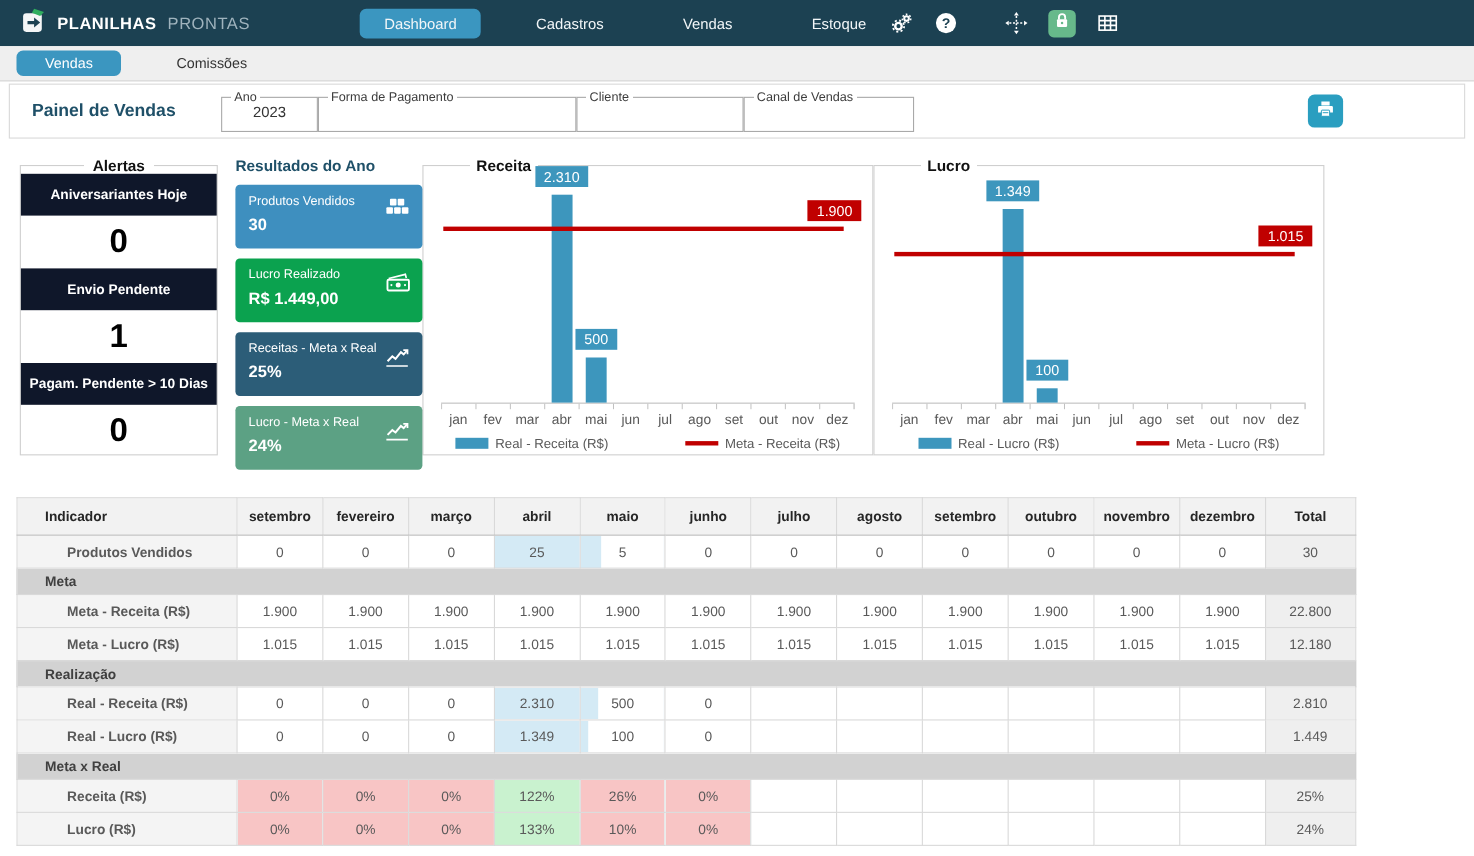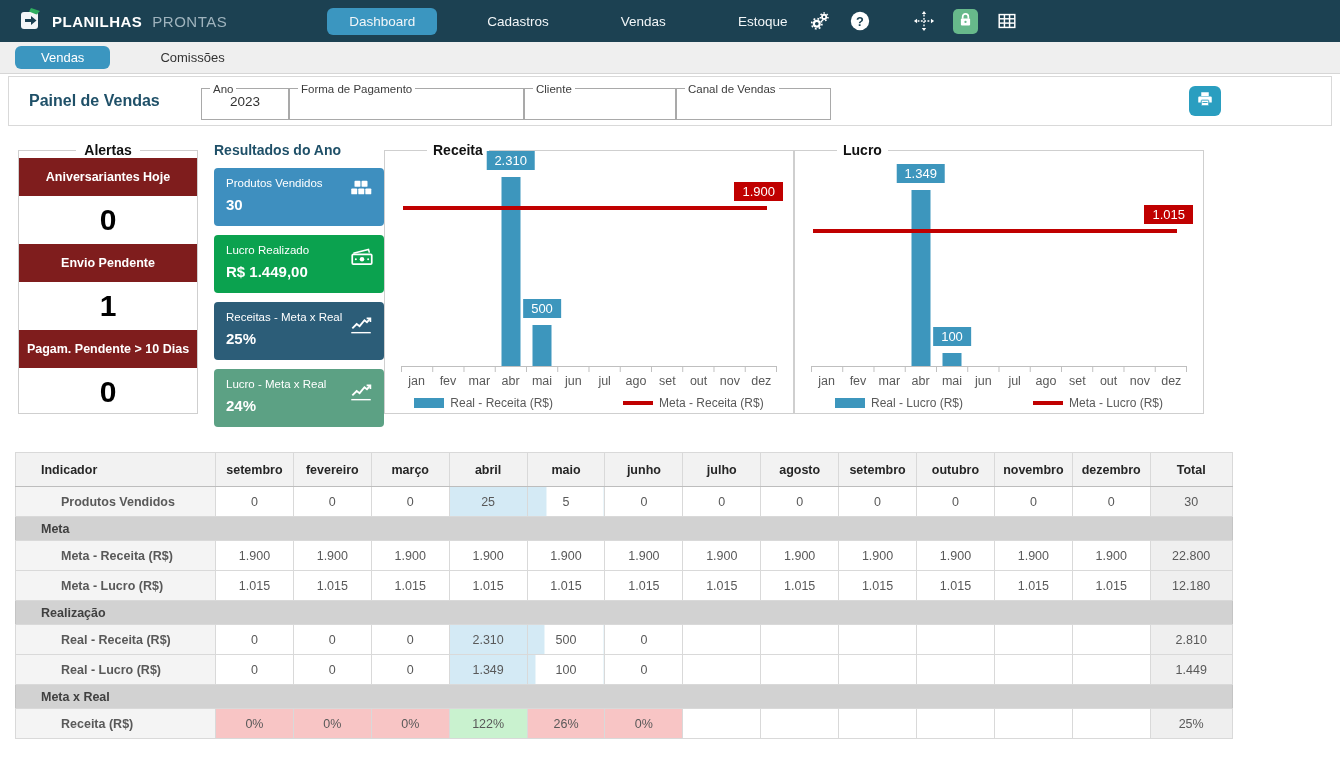--- a/index.html
+++ b/index.html
@@ -41,21 +41,21 @@
   .ffield.f2 { width:235px; }
   .ffield.f3 { width:155px; }
   .print-btn { margin-left:auto; margin-right:100px; width:32px; height:30px; background:#2a9ec0; border-radius:6px; display:flex; align-items:center; justify-content:center; cursor:pointer; }
 
   
   .content { display:flex; align-items:flex-start; padding:16px 0 0 18px; }
 
   fieldset.panel { border:1px solid #cfcfcf; margin:0; padding:0; background:#fff; }
   .alerts-box { width:180px; height:272px; margin-top:2px; }
   .alerts-box legend { font-size:14px; font-weight:bold; color:#111; margin:0 auto; padding:0 8px; }
-  .alert-head { background:#7f1d1d; color:#fff; font-weight:bold; font-size:12.5px; text-align:center; height:38px; display:flex; align-items:center; justify-content:center; padding:0 6px; }
+  .alert-head { background:#0f172a; color:#fff; font-weight:bold; font-size:12.5px; text-align:center; height:38px; display:flex; align-items:center; justify-content:center; padding:0 6px; }
   .alert-num { height:48px; display:flex; align-items:center; justify-content:center; font-size:30px; font-weight:bold; color:#000; }
 
   .results-col { width:170px; margin-left:16px; }
   .results-title { font-size:14px; font-weight:bold; color:#1f5068; margin:0 0 10px 0; }
   .card { position:relative; height:58px; border-radius:4px; padding:9px 12px; color:#fff; margin-bottom:9px; }
   .card-label { font-size:11.5px; }
   .card-value { font-size:15px; font-weight:bold; margin-top:7px; }
   .card-ic { position:absolute; top:9px; right:10px; width:26px; height:26px; }
 
   .chart-box { width:410px; height:272px; margin-left:16px; margin-top:10px; }
@@ -466,15 +466,31 @@
           <td class="cell" style="background: rgb(248, 197, 197);">26%</td>
           <td class="cell" style="background: rgb(248, 197, 197);">0%</td>
           <td class="cell"></td>
           <td class="cell"></td>
           <td class="cell"></td>
           <td class="cell"></td>
           <td class="cell"></td>
           <td class="cell"></td>
           <td class="cell total">25%</td>
         </tr>
+        <tr class="data-row">
+          <td class="row-label">Lucro (R$)</td>
+          <td class="cell" style="background: rgb(248, 197, 197);">0%</td>
+          <td class="cell" style="background: rgb(248, 197, 197);">0%</td>
+          <td class="cell" style="background: rgb(248, 197, 197);">0%</td>
+          <td class="cell" style="background: rgb(201, 242, 207);">133%</td>
+          <td class="cell" style="background: rgb(248, 197, 197);">10%</td>
+          <td class="cell" style="background: rgb(248, 197, 197);">0%</td>
+          <td class="cell"></td>
+          <td class="cell"></td>
+          <td class="cell"></td>
+          <td class="cell"></td>
+          <td class="cell"></td>
+          <td class="cell"></td>
+          <td class="cell total">24%</td>
+        </tr>
       </tbody>
   </table>
 </div>
 
 </body></html>

